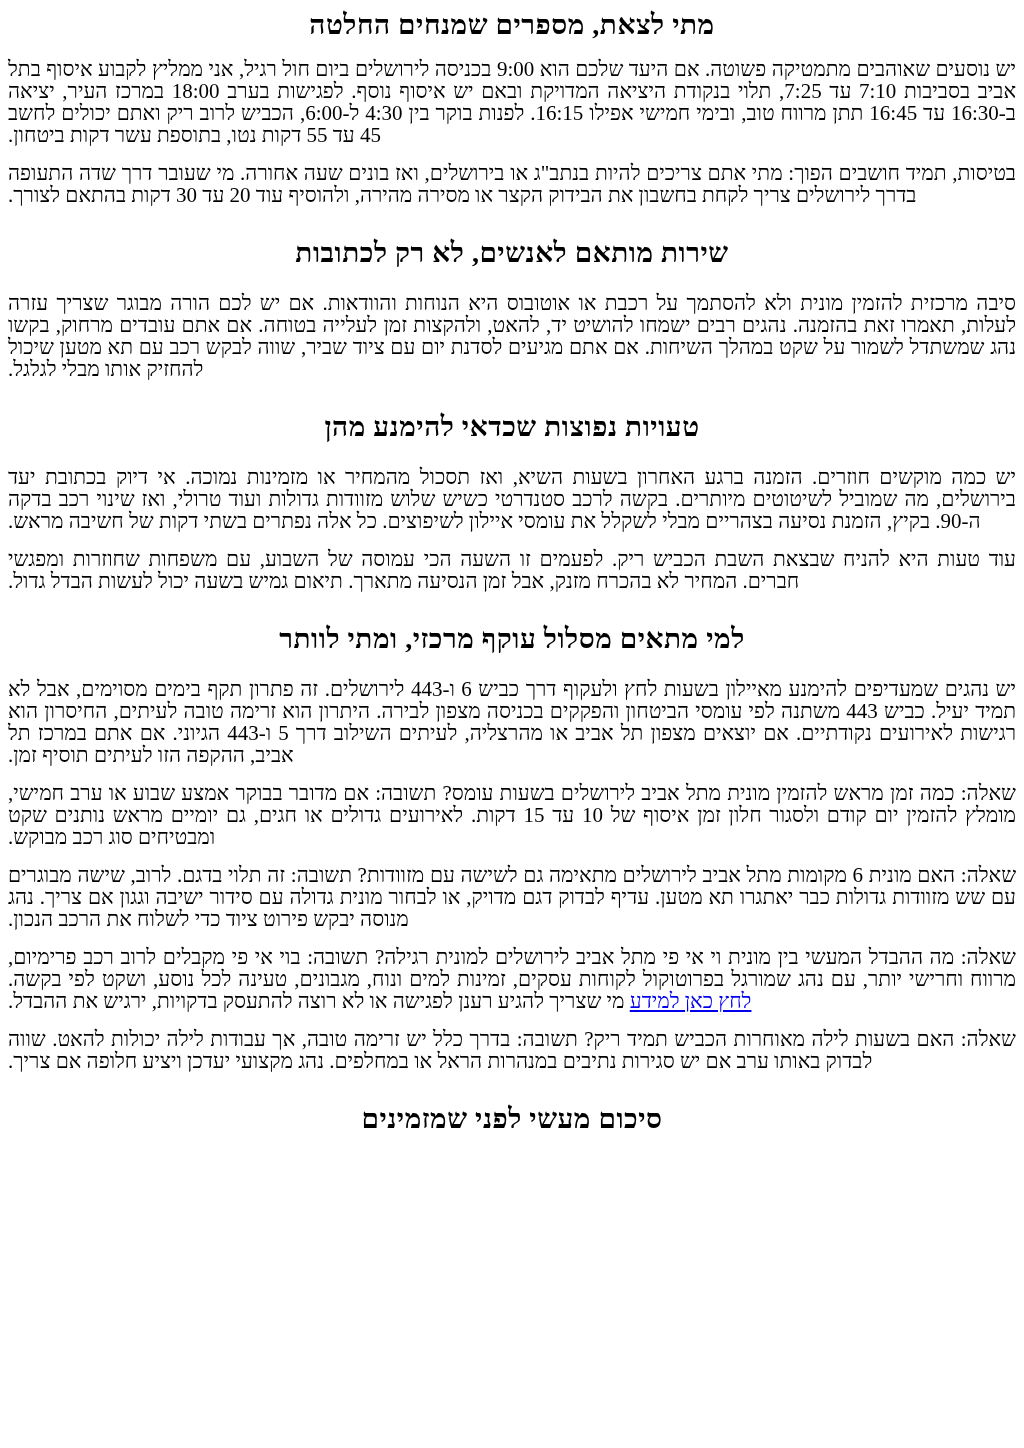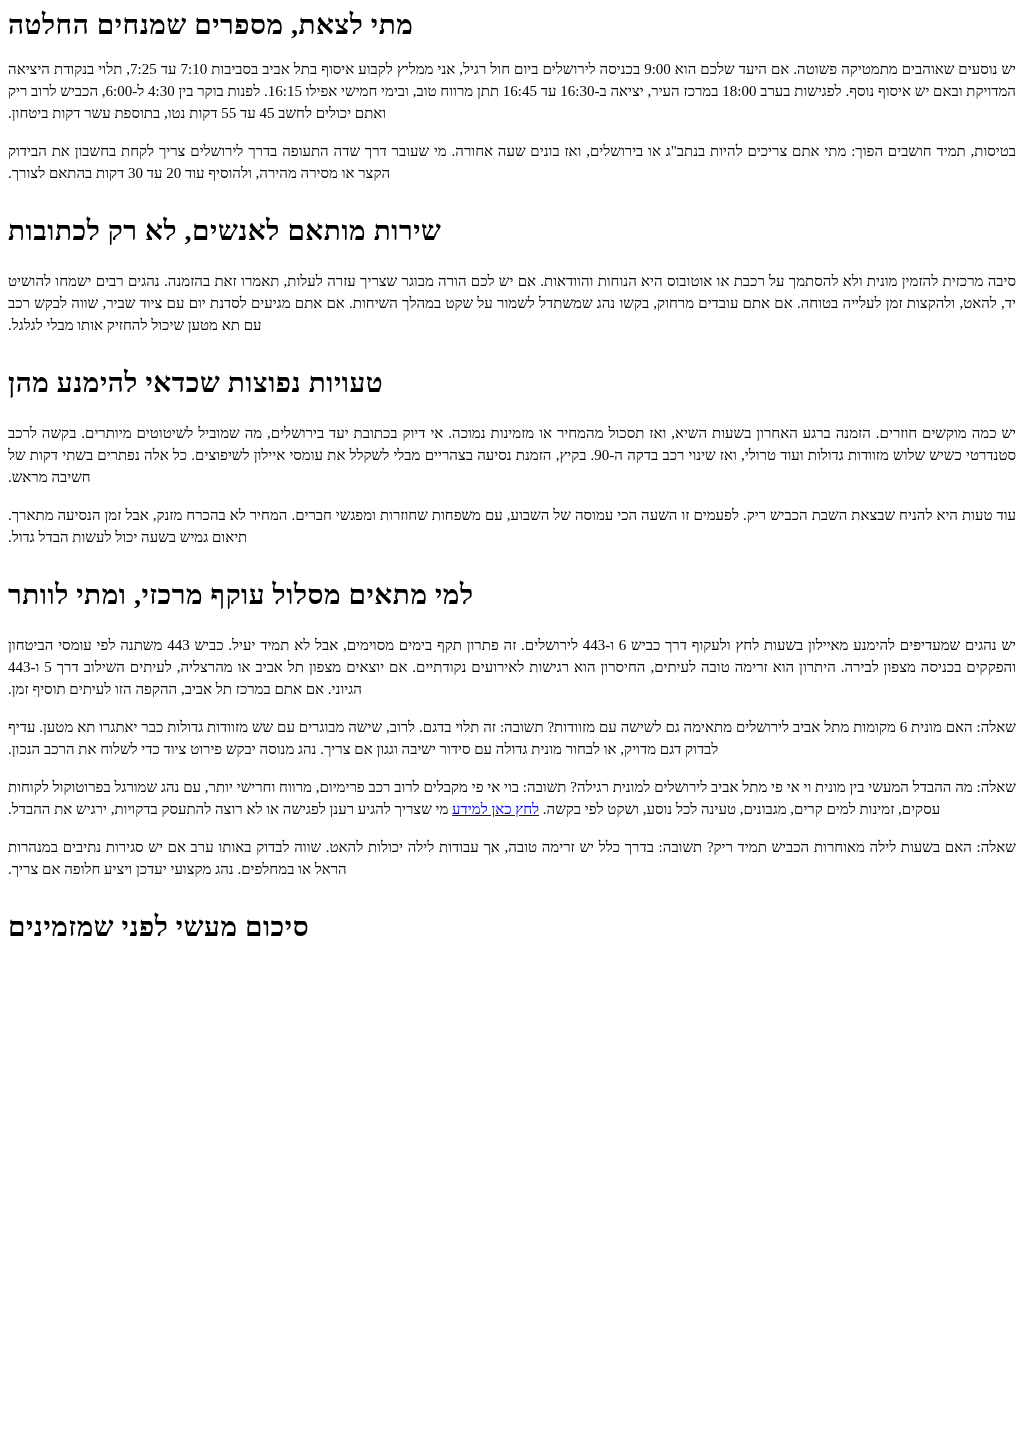--- a/index.html
+++ b/index.html
@@ -15,33 +15,33 @@
     font-family: "Liberation Serif", "DejaVu Serif", "DejaVu Sans", serif;
     color: #000000;
   }
   .page {
     padding: 6px 8px 0 8px;
   }
   h1.doc-heading, h2.doc-heading {
     font-size: 28px;
     line-height: 34px;
     font-weight: bold;
-    text-align: left;
+    text-align: center;
     margin: 30px 0 22px 0;
     letter-spacing: 0.5px;
   }
   h1.doc-heading {
     margin-top: 2px;
     margin-bottom: 14px;
   }
   h2.last-heading {
     margin-bottom: 0;
   }
   p.doc-para {
-    font-size: 15px;
+    font-size: 21px;
     line-height: 22px;
     margin: 16px 0;
     text-align: justify;
     text-align-last: left;
   }
   a.info-link {
     color: #0000EE;
     text-decoration: underline;
     cursor: pointer;
   }
@@ -67,23 +67,24 @@
   <p class="doc-para">יש כמה מוקשים חוזרים. הזמנה ברגע האחרון בשעות השיא, ואז תסכול מהמחיר או מזמינות נמוכה. אי דיוק בכתובת יעד בירושלים, מה שמוביל לשיטוטים מיותרים. בקשה לרכב סטנדרטי כשיש שלוש מזוודות גדולות ועוד טרולי, ואז שינוי רכב בדקה ה-90. בקיץ, הזמנת נסיעה בצהריים מבלי לשקלל את עומסי איילון לשיפוצים. כל אלה נפתרים בשתי דקות של חשיבה מראש.</p>
 
   <p class="doc-para">עוד טעות היא להניח שבצאת השבת הכביש ריק. לפעמים זו השעה הכי עמוסה של השבוע, עם משפחות שחוזרות ומפגשי חברים. המחיר לא בהכרח מזנק, אבל זמן הנסיעה מתארך. תיאום גמיש בשעה יכול לעשות הבדל גדול.</p>
 
   <h2 class="doc-heading">למי מתאים מסלול עוקף מרכזי, ומתי לוותר</h2>
 
   <p class="doc-para">יש נהגים שמעדיפים להימנע מאיילון בשעות לחץ ולעקוף דרך כביש 6 ו-443 לירושלים. זה פתרון תקף בימים מסוימים, אבל לא תמיד יעיל. כביש 443 משתנה לפי עומסי הביטחון והפקקים בכניסה מצפון לבירה. היתרון הוא זרימה טובה לעיתים, החיסרון הוא רגישות לאירועים נקודתיים. אם יוצאים מצפון תל אביב או מהרצליה, לעיתים השילוב דרך 5 ו-443 הגיוני. אם אתם במרכז תל אביב, ההקפה הזו לעיתים תוסיף זמן.</p>
 
 
 
+  <p class="doc-para">שאלה: כמה זמן מראש להזמין מונית מתל אביב לירושלים בשעות עומס? תשובה: אם מדובר בבוקר אמצע שבוע או ערב חמישי, מומלץ להזמין יום קודם ולסגור חלון זמן איסוף של 10 עד 15 דקות. לאירועים גדולים או חגים, גם יומיים מראש נותנים שקט ומבטיחים סוג רכב מבוקש.</p>
 
   <p class="doc-para">שאלה: האם מונית 6 מקומות מתל אביב לירושלים מתאימה גם לשישה עם מזוודות? תשובה: זה תלוי בדגם. לרוב, שישה מבוגרים עם שש מזוודות גדולות כבר יאתגרו תא מטען. עדיף לבדוק דגם מדויק, או לבחור מונית גדולה עם סידור ישיבה וגגון אם צריך. נהג מנוסה יבקש פירוט ציוד כדי לשלוח את הרכב הנכון.</p>
 
-  <p class="doc-para"><span>שאלה: מה ההבדל המעשי בין מונית וי אי פי מתל אביב לירושלים למונית רגילה? תשובה: בוי אי פי מקבלים לרוב רכב פרימיום, מרווח וחרישי יותר, עם נהג שמורגל בפרוטוקול לקוחות עסקים, זמינות למים קרים, מגבונים, טעינה לכל נוסע, ושקט לפי בקשה. </span><a class="info-link" href="#">לחץ כאן למידע</a><span> מי שצריך להגיע רענן לפגישה או לא רוצה להתעסק בדקויות, ירגיש את ההבדל.</span></p>
+  <p class="doc-para"><span>שאלה: מה ההבדל המעשי בין מונית וי אי פי מתל אביב לירושלים למונית רגילה? תשובה: בוי אי פי מקבלים לרוב רכב פרימיום, מרווח וחרישי יותר, עם נהג שמורגל בפרוטוקול לקוחות עסקים, זמינות למים ונוח, מגבונים, טעינה לכל נוסע, ושקט לפי בקשה. </span><a class="info-link" href="#">לחץ כאן למידע</a><span> מי שצריך להגיע רענן לפגישה או לא רוצה להתעסק בדקויות, ירגיש את ההבדל.</span></p>
 
 
   <p class="doc-para">שאלה: האם בשעות לילה מאוחרות הכביש תמיד ריק? תשובה: בדרך כלל יש זרימה טובה, אך עבודות לילה יכולות להאט. שווה לבדוק באותו ערב אם יש סגירות נתיבים במנהרות הראל או במחלפים. נהג מקצועי יעדכן ויציע חלופה אם צריך.</p>
 
   <h2 class="doc-heading last-heading">סיכום מעשי לפני שמזמינים</h2>
 
 </div>
 
 </body></html>

